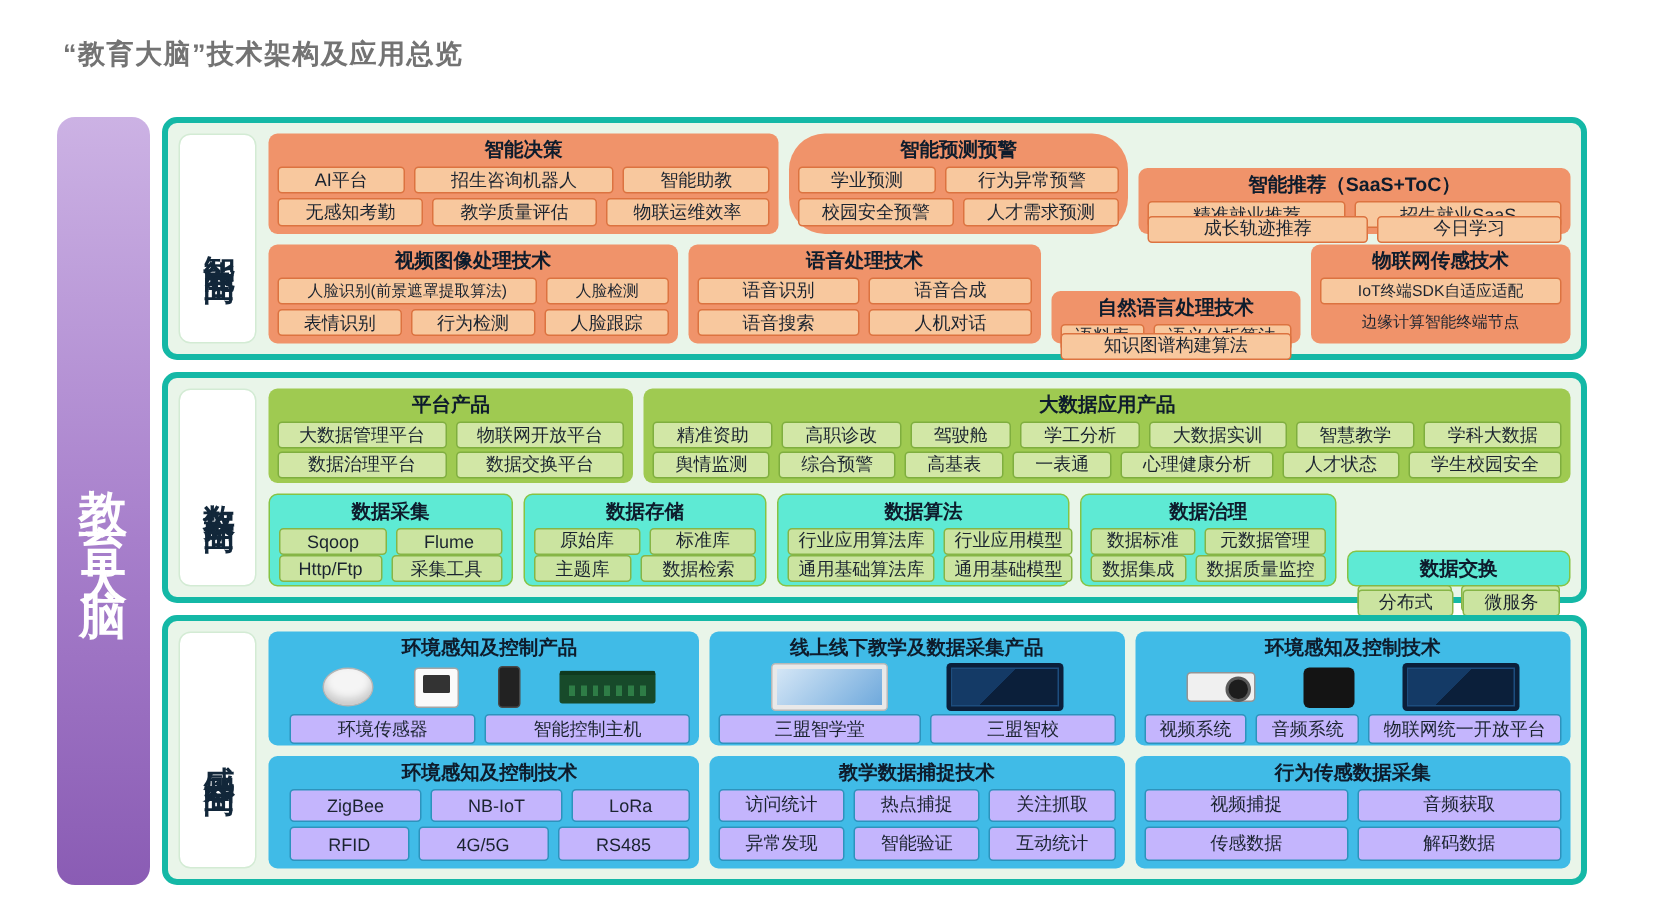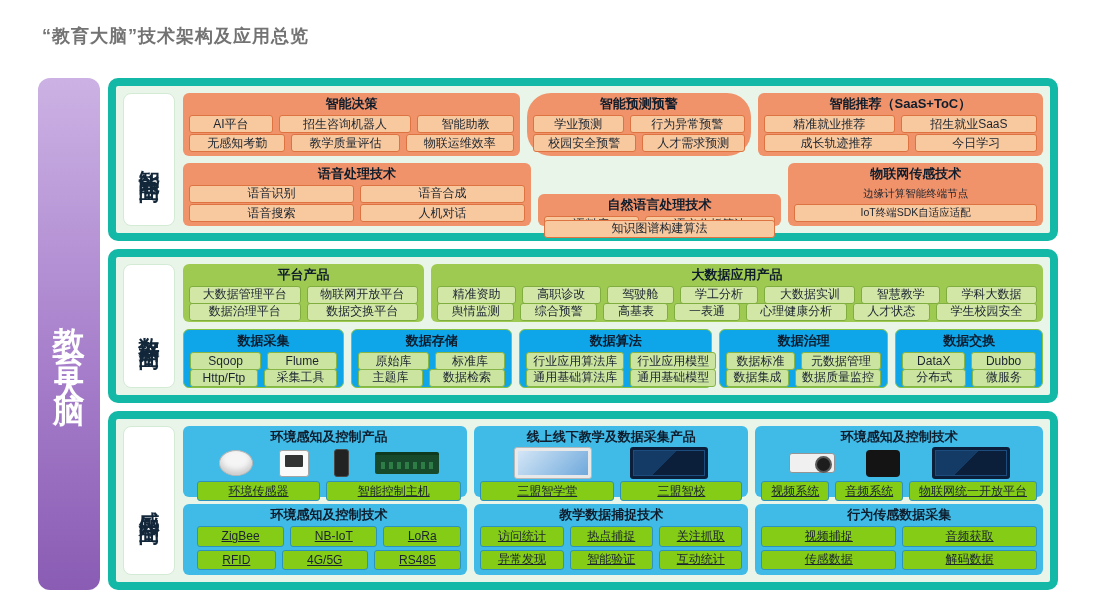--- a/index.html
+++ b/index.html
@@ -6,62 +6,62 @@
   html,body{width:1104px;height:604px;}
   body{font-family:"Liberation Sans","DejaVu Sans",sans-serif;background:#ffffff;}
   .page{position:relative;width:1104px;height:604px;background:#fff;overflow:hidden;}
   .page-title{position:absolute;left:42px;top:24px;font-size:18px;font-weight:bold;color:#737373;letter-spacing:1px;}
   .layout{position:absolute;left:38px;top:78px;width:1020px;height:512px;display:flex;gap:8px;}
   .brain{width:62px;border-radius:12px;background:linear-gradient(180deg,#ccb2e4 0%,#a77fcb 55%,#8a5cb4 100%);
          color:#fff;display:flex;align-items:center;justify-content:center;
          writing-mode:vertical-rl;text-orientation:upright;font-size:32px;font-weight:bold;
          letter-spacing:22px;padding-top:22px;}
   .col{flex:1;display:flex;flex-direction:column;gap:8px;min-width:0;}
-  .space{border:8px solid #14b8a6;background:#e9f5e9;border-radius:10px;display:flex;gap:8px;padding:7px;min-height:0;}
+  .space{border:4px solid #14b8a6;background:#e9f5e9;border-radius:10px;display:flex;gap:8px;padding:7px;min-height:0;}
   .sp-intel{flex:162 1 0;}
   .sp-data{flex:152 1 0;}
   .sp-sense{flex:182 1 0;}
   .space-label{width:52px;background:#ffffff;border:1px solid #d3ebd4;border-radius:8px;
                display:flex;align-items:center;justify-content:center;
                writing-mode:vertical-rl;text-orientation:upright;
                font-size:21px;font-weight:bold;color:#12273a;letter-spacing:4px;padding-top:4px;}
   .space-content{flex:1;display:flex;flex-direction:column;gap:7px;min-width:0;}
   .srow{flex:1;display:flex;gap:7px;min-width:0;min-height:0;}
   .group{border-radius:6px;padding:2px 6px 5px;display:flex;flex-direction:column;gap:3px;min-width:0;}
   .g-title{text-align:center;font-weight:bold;font-size:13px;color:#0e1c2c;line-height:17px;white-space:nowrap;}
   .irow{flex:1;display:flex;gap:6px;align-items:stretch;justify-content:flex-start;min-height:0;}
   .item{flex:1 1 auto;display:flex;align-items:center;justify-content:center;text-align:center;
         font-size:12px;color:#1b2430;border-radius:3px;padding:1px 6px;white-space:nowrap;min-height:18px;}
   
   .c-orange{background:#f0936a;}
   .c-orange .item{background:#f8c89e;border:1px solid #dc7340;}
   .c-green-dark{background:#9fca51;}
   .c-green-dark .item{background:#d2e7a6;border:1px solid #7fae3e;}
-  .c-green-light{background:#0ea5e9;border:1.5px solid #86c344;}
+  .c-green-light{background:#5eead4;border:1.5px solid #86c344;}
   .c-green-light .item{background:#cbe4a0;border:1px solid #86b546;}
   .c-blue{background:#40bbe7;}
-  .c-blue .item{background:#84cc16;border:1px solid #2d93bd;text-decoration:underline;}
+  .c-blue .item{background:#c4b5fd;border:1px solid #2d93bd;}
   .irow.plain .item{background:transparent;border:none;}
   .irow.sm .item{font-size:10.5px;}
   .g-iot .item{font-size:10.5px;}
   
   .g-decision{flex:340 1 0;}
   .g-predict{flex:222 1 0;border-radius:24px;}
-  .g-recommend{flex:286 1 0;}
+  .g-recommend{flex:286 1 0;margin-top:23px;}
   .g-video{flex:278 1 0;}
   .g-speech{flex:238 1 0;}
   .g-nlp{flex:164 1 0;margin-top:31px;}
   .g-iot{flex:172 1 0;}
   .g-platform{flex:236 1 0;}
   .g-bigdata{flex:618 1 0;}
   .g-collect{flex:163 1 0;}
   .g-store{flex:163 1 0;}
   .g-algo{flex:198 1 0;}
   .g-govern{flex:172 1 0;}
-  .g-exchange{flex:148 1 0;}
+  .g-exchange{flex:148 1 0;margin-top:38px;}
   .g-envprod,.g-envtech{flex:278 1 0;padding-left:14px;}
   .g-teachprod,.g-teachtech{flex:276 1 0;}
   .g-behavsys,.g-behavcol{flex:290 1 0;}
   
   .imgs{flex:1;display:flex;align-items:center;justify-content:space-evenly;gap:6px;padding:1px 2px;min-height:30px;}
   .labels{flex:0 0 20px;}
   .ph{flex:0 0 auto;}
   .ph-disc{width:34px;height:26px;border-radius:50%;background:#f5f5f5;border:1px solid #b5b5b5;
            box-shadow:inset 0 -4px 6px rgba(0,0,0,.18);}
   .ph-panel{width:30px;height:27px;background:#fafafa;border:1px solid #a5a5a5;border-radius:3px;position:relative;}
@@ -127,20 +127,32 @@
                   <span class="item">精准就业推荐</span>
                   <span class="item">招生就业SaaS</span>
                 </div>
               <div class="irow">
                   <span class="item">成长轨迹推荐</span>
                   <span class="item">今日学习</span>
                 </div>
             </div>
           </div>
           <div class="srow">
+            <div class="group c-orange g-video">
+              <div class="g-title">视频图像处理技术</div>
+              <div class="irow sm">
+                  <span class="item">人脸识别(前景遮罩提取算法)</span>
+                  <span class="item">人脸检测</span>
+                </div>
+              <div class="irow">
+                  <span class="item">表情识别</span>
+                  <span class="item">行为检测</span>
+                  <span class="item">人脸跟踪</span>
+                </div>
+            </div>
             <div class="group c-orange g-speech">
               <div class="g-title">语音处理技术</div>
               <div class="irow">
                   <span class="item">语音识别</span>
                   <span class="item">语音合成</span>
                 </div>
               <div class="irow">
                   <span class="item">语音搜索</span>
                   <span class="item">人机对话</span>
                 </div>
@@ -150,25 +162,25 @@
               <div class="irow">
                   <span class="item">语料库</span>
                   <span class="item">语义分析算法</span>
                 </div>
               <div class="irow">
                   <span class="item">知识图谱构建算法</span>
                 </div>
             </div>
             <div class="group c-orange g-iot">
               <div class="g-title">物联网传感技术</div>
+              <div class="irow">
+                  <span class="item">IoT终端SDK自适应适配</span>
+                </div>
               <div class="irow plain">
                   <span class="item">边缘计算智能终端节点</span>
-                </div>
-              <div class="irow">
-                  <span class="item">IoT终端SDK自适应适配</span>
                 </div>
             </div>
           </div>
         </div>
       </section>
 
       <section class="space sp-data">
         <div class="space-label">数据空间</div>
         <div class="space-content">
           <div class="srow">

